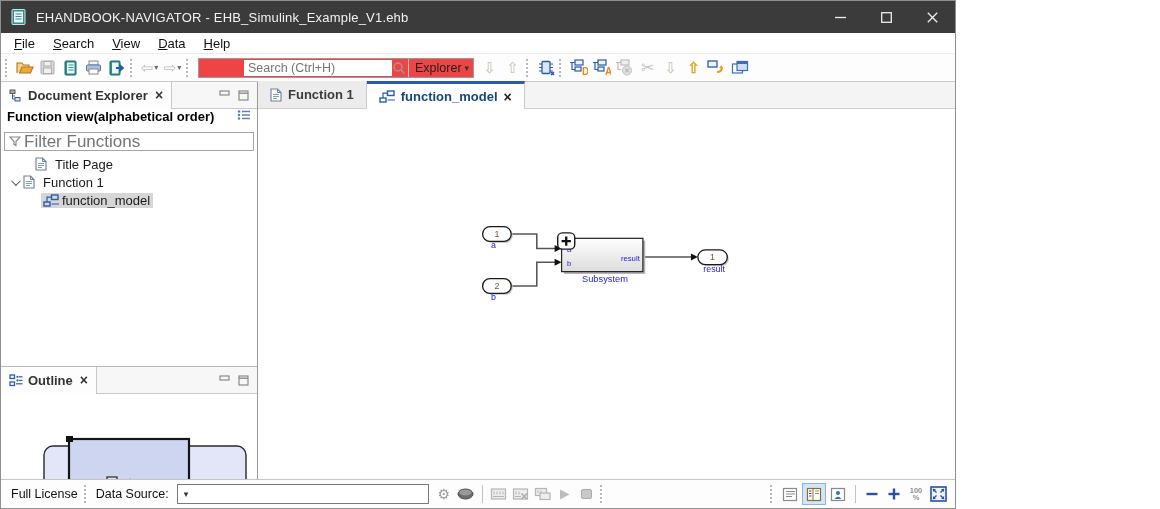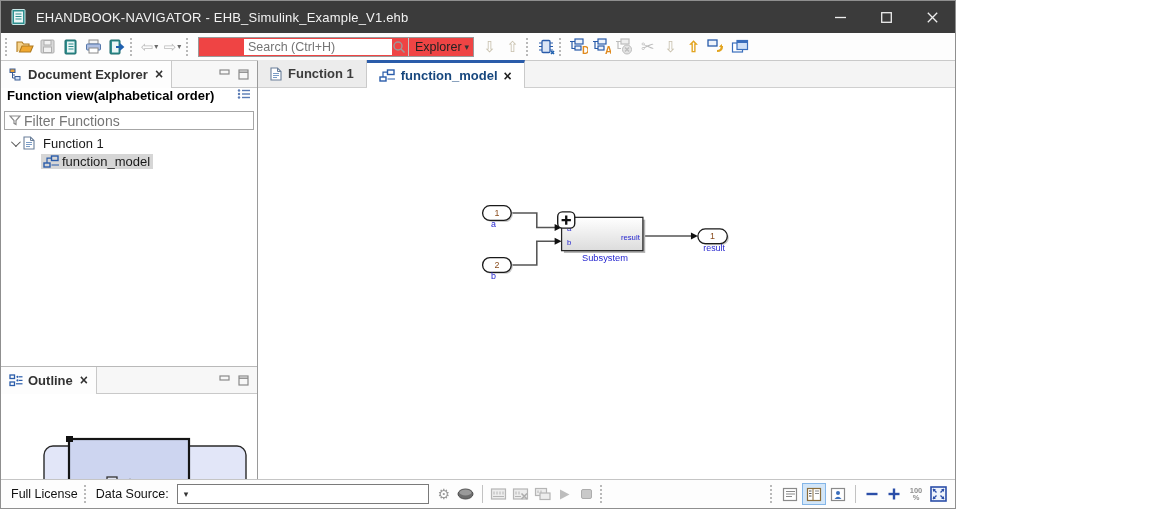--- a/index.html
+++ b/index.html
@@ -40,21 +40,21 @@
   .leftcol { width:257px; border-right:1px solid #9a9a9a; display:flex; flex-direction:column; background:#fff; }
   .panel-tabs { height:27px; display:flex; align-items:center; border-bottom:1px solid #c9c9c9; background:#f7f7f7; flex-shrink:0; }
   .ptab { height:27px; display:flex; align-items:center; gap:5px; padding:0 8px; background:#fdfdfd; border-right:1px solid #c9c9c9; font-weight:bold; color:#333; font-size:13px; }
   .ptab .closex { font-weight:bold; color:#333; font-size:14px; margin-left:2px; }
   .pbtns { margin-left:auto; display:flex; gap:8px; padding-right:8px; }
   .pbtn { display:flex; }
 
   .view-header { height:22px; display:flex; padding:0 6px; font-weight:bold; font-size:13px; color:#000; }
   .view-header .hicon { margin-left:auto; display:flex; }
   .filterbox { height:19px; margin:1px 3px 4px 3px; border:1px solid #a6a6a6; display:flex; align-items:center; background:#fff; }
-  .filterbox input { border:none; outline:none; flex:1; font-size:14px; color:#c2410c; padding:0 3px; font-family:"Liberation Sans",sans-serif; background:transparent; }
+  .filterbox input { border:none; outline:none; flex:1; font-size:17px; color:#c2410c; padding:0 3px; font-family:"Liberation Sans",sans-serif; background:transparent; }
   .filterbox .funnel { margin-left:4px; display:flex; }
 
   .tree { flex:1; overflow:hidden; font-size:13px; }
   .trow { height:18px; display:flex; align-items:center; padding-left:6px; }
   .twist { width:14px; display:flex; justify-content:center; align-items:center; }
   .chev { width:7px; height:7px; border-right:1.6px solid #555; border-bottom:1.6px solid #555; transform:rotate(45deg) translateY(-2px); }
   .tindent { width:14px; }
   .tico { width:17px; display:flex; align-items:center; }
   .tlabel { padding:1px 3px; }
   .tsel { background:#d6d6d6; display:flex; align-items:center; padding:0 3px 0 2px; }
@@ -113,20 +113,27 @@
           <rect x="0.7" y="0.7" width="9.6" height="9.6" fill="none" stroke="#eee" stroke-width="1.3"></rect>
         </svg>
       </span>
     <span class="wbtn">
         <svg width="11" height="11" viewBox="0 0 11 11">
           <path d="M0.8,0.8 L10.2,10.2 M10.2,0.8 L0.8,10.2" stroke="#eee" stroke-width="1.3"></path>
         </svg>
       </span>
   </div>
 
+  <div class="menubar">
+    <span class="menu-item">File</span>
+    <span class="menu-item">Search</span>
+    <span class="menu-item">View</span>
+    <span class="menu-item">Data</span>
+    <span class="menu-item">Help</span>
+  </div>
 
   <div class="toolbar">
     <span class="grip"></span>
     <span class="tbi">
         <svg width="18" height="15" viewBox="0 0 18 15">
           <path d="M1,13 V3 h5 l1.5,2 H13 v2" fill="#f6d38c" stroke="#b07a20" stroke-width="1.1"></path>
           <path d="M3.5,13 L6,7 h11 l-2.5,6 Z" fill="#f0a830" stroke="#b07a20" stroke-width="1.1"></path>
         </svg>
       </span>
     <span class="tbi">
@@ -290,20 +297,34 @@
         <div class="filterbox">
           <span class="funnel">
               <svg width="12" height="11" viewBox="0 0 12 11">
                 <path d="M1,1 h10 l-4,4.5 v4 l-2,-1.2 v-2.8 Z" fill="none" stroke="#8a8a8a" stroke-width="1.2"></path>
               </svg>
             </span>
           <input placeholder="Filter Functions" style="">
         </div>
 
         <div class="tree">
+          <div class="trow">
+            <span class="twist"></span>
+              <span class="tindent"></span>
+            <span class="tico">
+                <svg width="12" height="14" viewBox="0 0 12 14">
+                  <path d="M1,1 h6.5 L11,4.5 V13 H1 Z" fill="#fff" stroke="#6a7f9a" stroke-width="1.1"></path>
+                  <path d="M7.5,1 V4.5 H11" fill="none" stroke="#6a7f9a"></path>
+                  <line x1="3" y1="6.5" x2="9" y2="6.5" stroke="#7a9cc6"></line>
+                  <line x1="3" y1="8.5" x2="9" y2="8.5" stroke="#7a9cc6"></line>
+                  <line x1="3" y1="10.5" x2="7" y2="10.5" stroke="#7a9cc6"></line>
+                </svg>
+              </span>
+            <span class="tlabel">Title Page</span>
+          </div>
           <div class="trow">
             <span class="twist">
                 <span class="chev"></span>
               </span>
               <span style="width:2px"></span>
             <span class="tico">
                 <svg width="12" height="14" viewBox="0 0 12 14">
                   <path d="M1,1 h6.5 L11,4.5 V13 H1 Z" fill="#fff" stroke="#6a7f9a" stroke-width="1.1"></path>
                   <path d="M7.5,1 V4.5 H11" fill="none" stroke="#6a7f9a"></path>
                   <line x1="3" y1="6.5" x2="9" y2="6.5" stroke="#7a9cc6"></line>

